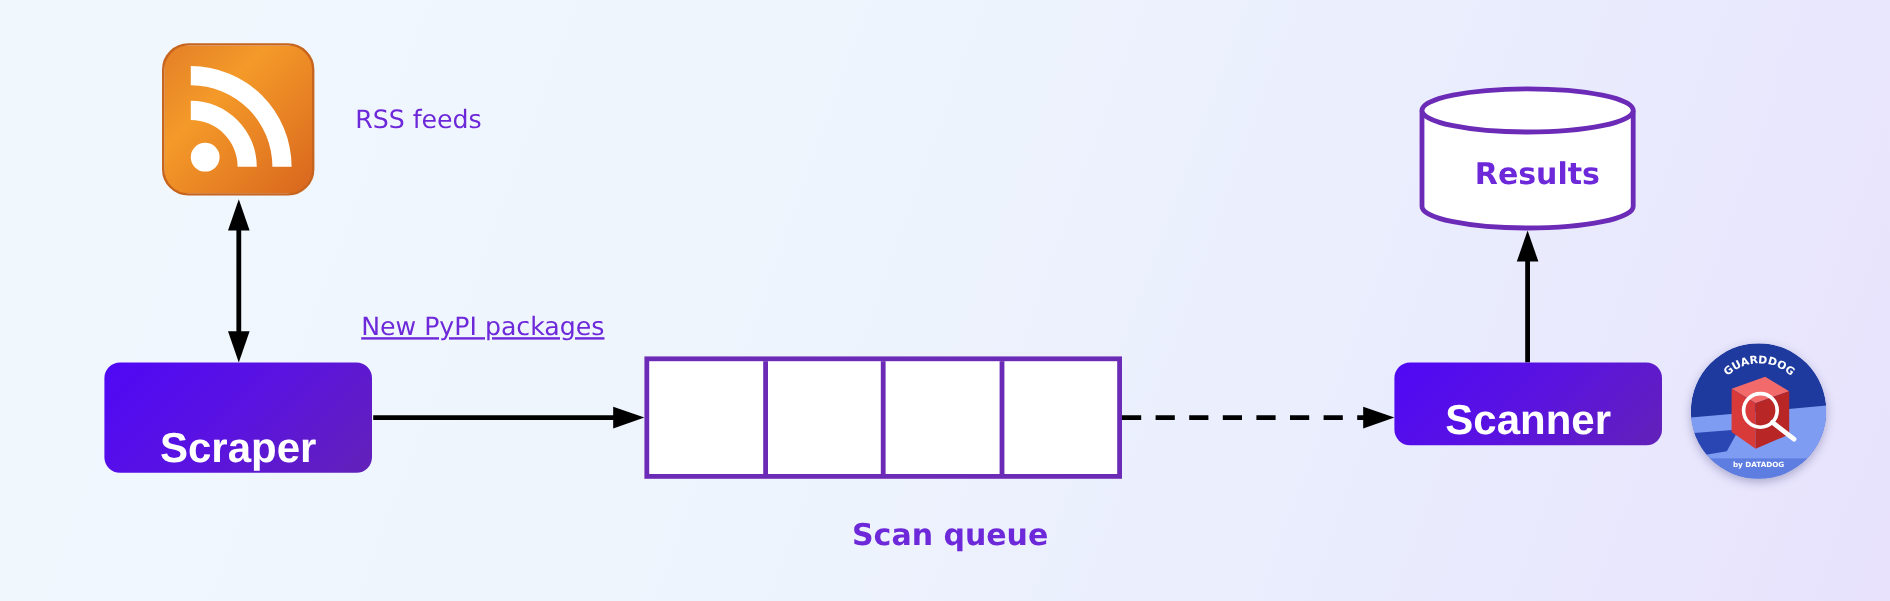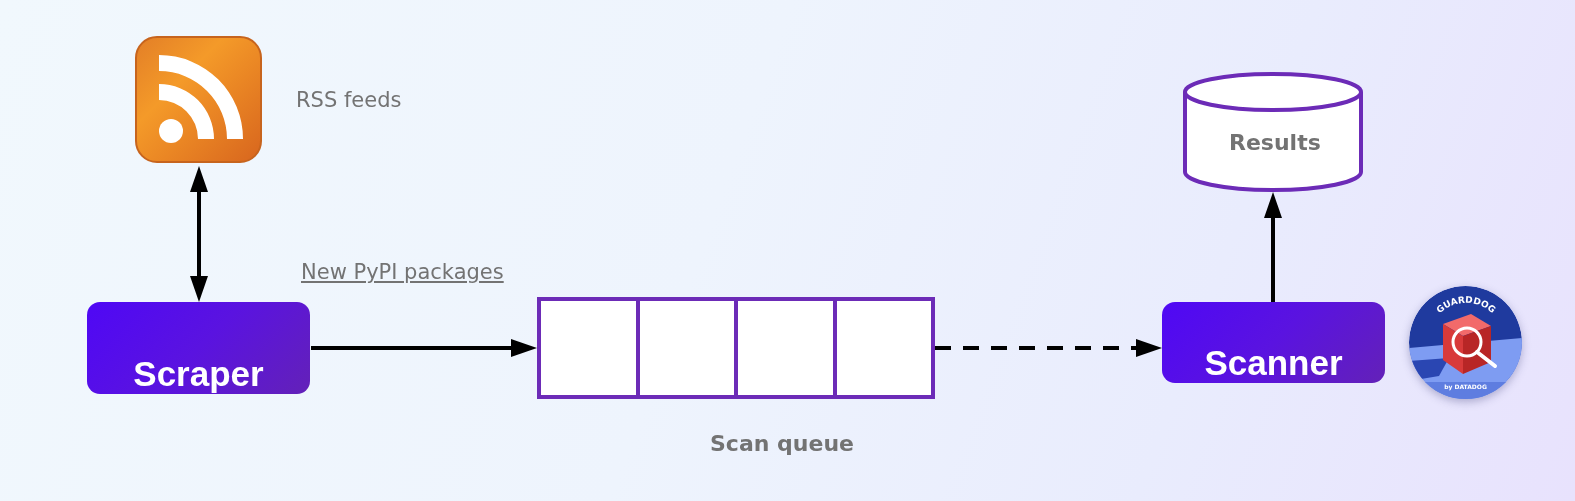--- a/index.html
+++ b/index.html
@@ -2,22 +2,22 @@
 <html><head>
   <meta charset="utf-8">
   <style>
     html, body { margin: 0; padding: 0; }
     body {
       width: 1575px; height: 501px; overflow: hidden; position: relative;
       background: linear-gradient(110deg, #f1f8fd 0%, #eef4fd 45%, #e9ecfd 75%, #e8e2fd 100%);
       font-family: "Liberation Sans", sans-serif;
     }
     svg.lines { position: absolute; left: 0; top: 0; }
-    .label { position: absolute; font-family: "DejaVu Sans", sans-serif; color: #737373; font-size: 21px; white-space: nowrap; text-align: right; }
-    .label.bold { font-weight: bold; font-size: 22px; }
+    .label { position: absolute; font-family: "DejaVu Sans", sans-serif; color: #6d28d9; font-size: 21px; white-space: nowrap; text-align: right; }
+    .label.bold { font-weight: bold; font-size: 25px; }
     .node {
       position: absolute; border-radius: 13px;
       background: linear-gradient(135deg, #4f08f5 0%, #5a13e0 50%, #6321b8 100%);
       color: #fff; font-weight: bold; font-size: 35px;
       display: flex; align-items: flex-end; justify-content: center;
       font-family: "Liberation Sans", sans-serif;
     }
     .rss {
       position: absolute; left: 135px; top: 36px; width: 127px; height: 127px;
       border-radius: 22px; border: 2px solid #c7641d; box-sizing: border-box;
@@ -72,21 +72,21 @@
 </div>
 
 <div class="queue">
   <div class="cell"></div>
   <div class="cell"></div>
   <div class="cell"></div>
   <div class="cell"></div>
 </div>
 <div class="label bold" style="left:674px; top:431px;margin-left:36px;">Scan queue</div>
 
-<div class="node" style="left:1162px; top:302px; width:223px; height:81px;">
+<div class="node" style="left:1162px; top:302px; width:223px; height:69px;">
   <span>Scanner</span>
 </div>
 
 <div class="label bold" style="left:1229px; top:130px;">Results</div>
 
 <div class="badge">
   <svg width="113" height="113" viewBox="0 0 113 113">
     <circle cx="56.5" cy="56.5" r="56.5" fill="#1f3a9e"></circle>
     <path d="M0,62 L113,52 L113,113 L0,113 Z" fill="#7e9cf2"></path>
     <path d="M0,75 L40,72 L30,90 L0,95 Z" fill="#2a46b2"></path>

